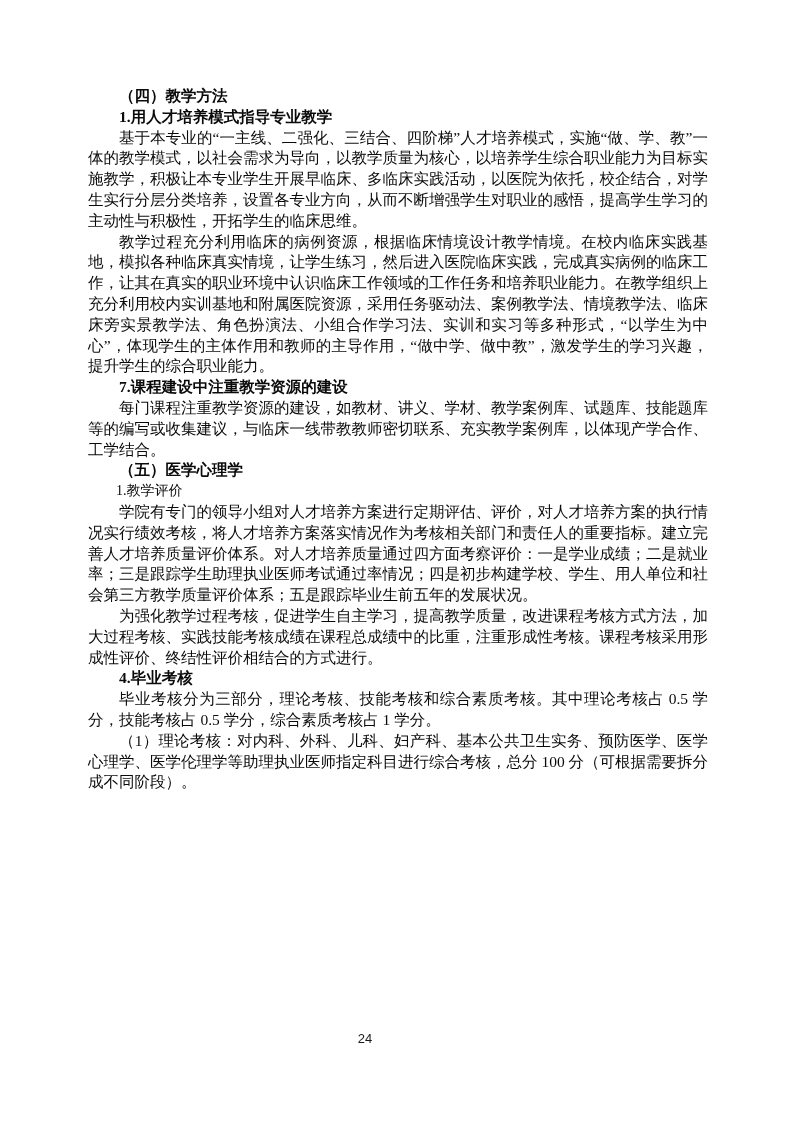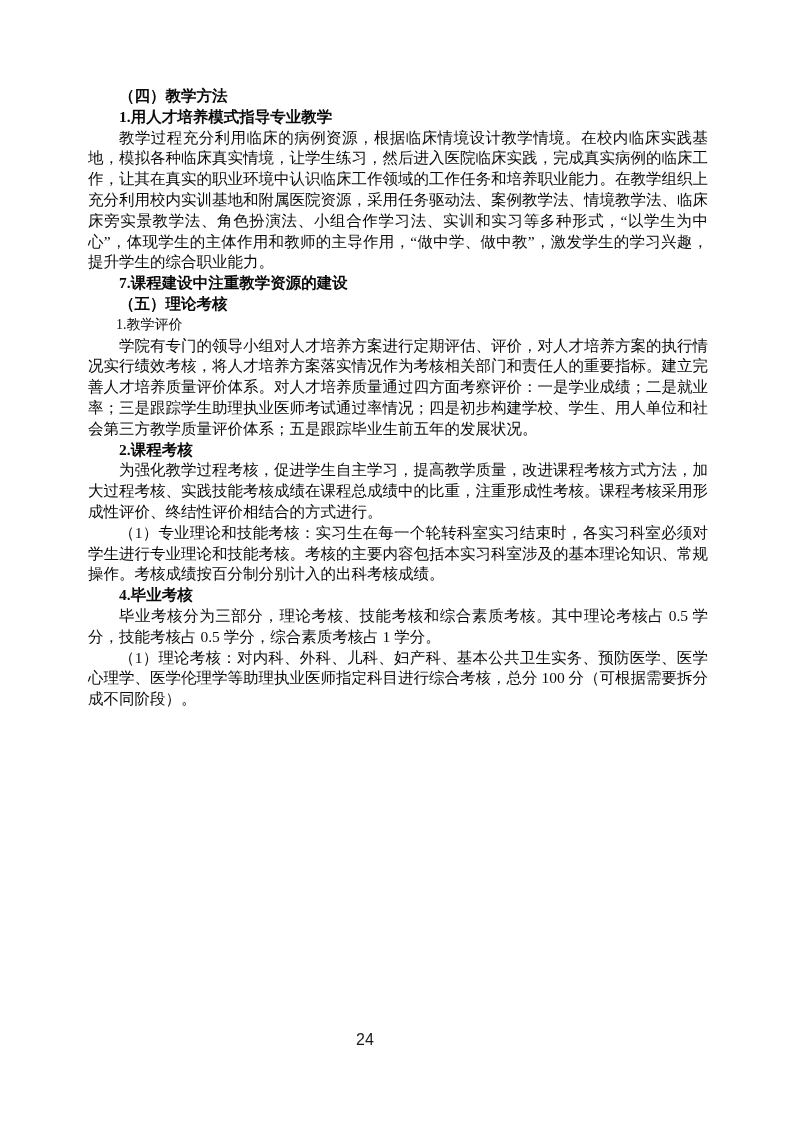--- a/index.html
+++ b/index.html
@@ -41,38 +41,38 @@
     text-align: left;
     font-size: 14px;
     line-height: 20.8px;
   }
   .page-number {
     position: absolute;
     top: 1031px;
     left: 0;
     width: 100%;
     text-align: center;
-    font-size: 16px;
+    font-size: 13px;
     color: #1a1a1a;
     font-family: "Liberation Sans", sans-serif;
   }
 </style>
 </head>
 <body>
 
 <div class="page">
   <div class="content">
     <p class="h1">（四）教学方法</p>
     <p class="h2">1.用人才培养模式指导专业教学</p>
+    <p class="body">基于本专业的“一主线、二强化、三结合、四阶梯”人才培养模式，实施“做、学、教”一体的教学模式，以社会需求为导向，以教学质量为核心，以培养学生综合职业能力为目标实施教学，积极让本专业学生开展早临床、多临床实践活动，以医院为依托，校企结合，对学生实行分层分类培养，设置各专业方向，从而不断增强学生对职业的感悟，提高学生学习的主动性与积极性，开拓学生的临床思维。</p>
     <p class="body">教学过程充分利用临床的病例资源，根据临床情境设计教学情境。在校内临床实践基地，模拟各种临床真实情境，让学生练习，然后进入医院临床实践，完成真实病例的临床工作，让其在真实的职业环境中认识临床工作领域的工作任务和培养职业能力。在教学组织上充分利用校内实训基地和附属医院资源，采用任务驱动法、案例教学法、情境教学法、临床床旁实景教学法、角色扮演法、小组合作学习法、实训和实习等多种形式，“以学生为中心”，体现学生的主体作用和教师的主导作用，“做中学、做中教”，激发学生的学习兴趣，提升学生的综合职业能力。</p>
     <p class="h2">7.课程建设中注重教学资源的建设</p>
-    <p class="h1">（五）理论考核</p>
+    <p class="body">每门课程注重教学资源的建设，如教材、讲义、学材、教学案例库、试题库、技能题库等的编写或收集建议，与临床一线带教教师密切联系、充实教学案例库，以体现产学合作、工学结合。</p>
+    <p class="h1">（五）医学心理学</p>
     <p class="h2-sm">1.教学评价</p>
     <p class="body">学院有专门的领导小组对人才培养方案进行定期评估、评价，对人才培养方案的执行情况实行绩效考核，将人才培养方案落实情况作为考核相关部门和责任人的重要指标。建立完善人才培养质量评价体系。对人才培养质量通过四方面考察评价：一是学业成绩；二是就业率；三是跟踪学生助理执业医师考试通过率情况；四是初步构建学校、学生、用人单位和社会第三方教学质量评价体系；五是跟踪毕业生前五年的发展状况。</p>
-    <p class="h2">2.课程考核</p>
     <p class="body">为强化教学过程考核，促进学生自主学习，提高教学质量，改进课程考核方式方法，加大过程考核、实践技能考核成绩在课程总成绩中的比重，注重形成性考核。课程考核采用形成性评价、终结性评价相结合的方式进行。</p>
-    <p class="body">（1）专业理论和技能考核：实习生在每一个轮转科室实习结束时，各实习科室必须对学生进行专业理论和技能考核。考核的主要内容包括本实习科室涉及的基本理论知识、常规操作。考核成绩按百分制分别计入的出科考核成绩。</p>
     <p class="h2">4.毕业考核</p>
     <p class="body">毕业考核分为三部分，理论考核、技能考核和综合素质考核。其中理论考核占 0.5 学分，技能考核占 0.5 学分，综合素质考核占 1 学分。</p>
     <p class="body">（1）理论考核：对内科、外科、儿科、妇产科、基本公共卫生实务、预防医学、医学心理学、医学伦理学等助理执业医师指定科目进行综合考核，总分 100 分（可根据需要拆分成不同阶段）。</p>
   </div>
   <div class="page-number">24</div>
 </div>
 
 </body></html>

